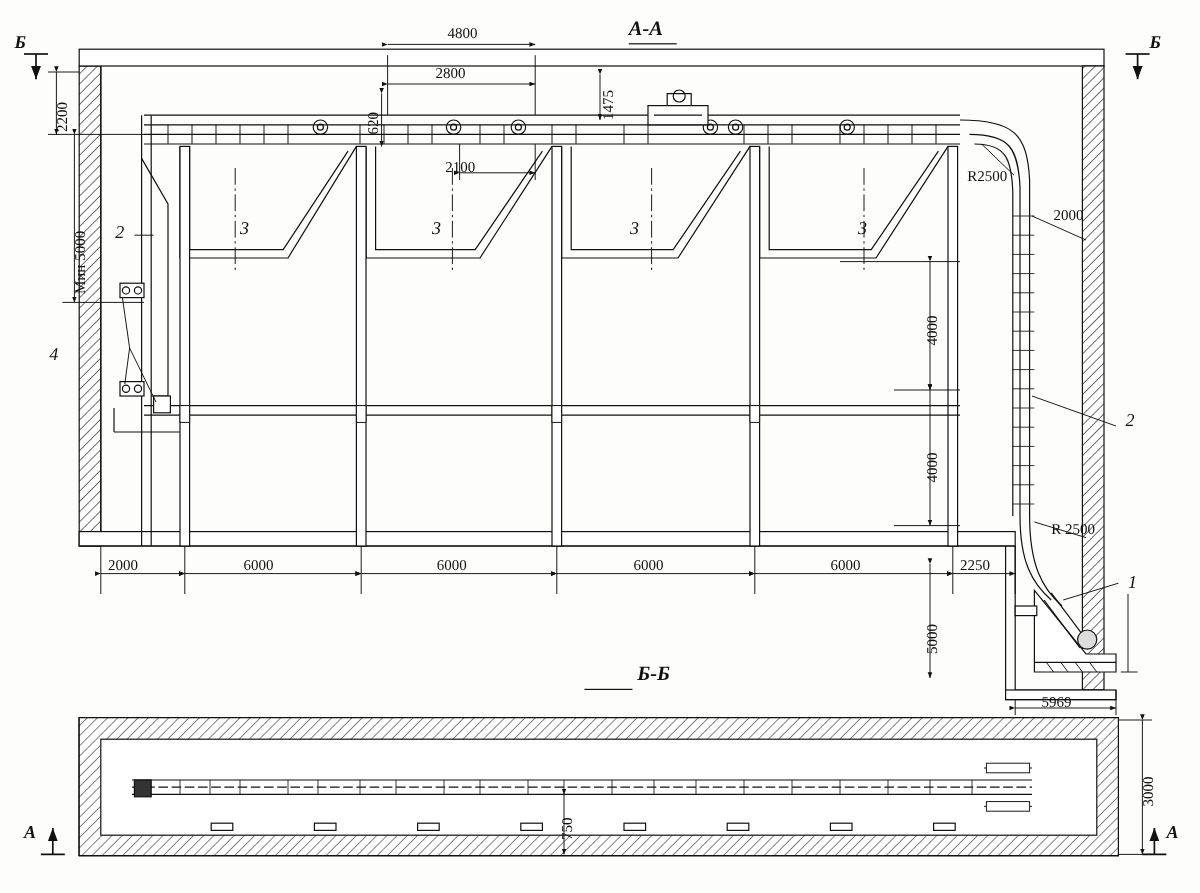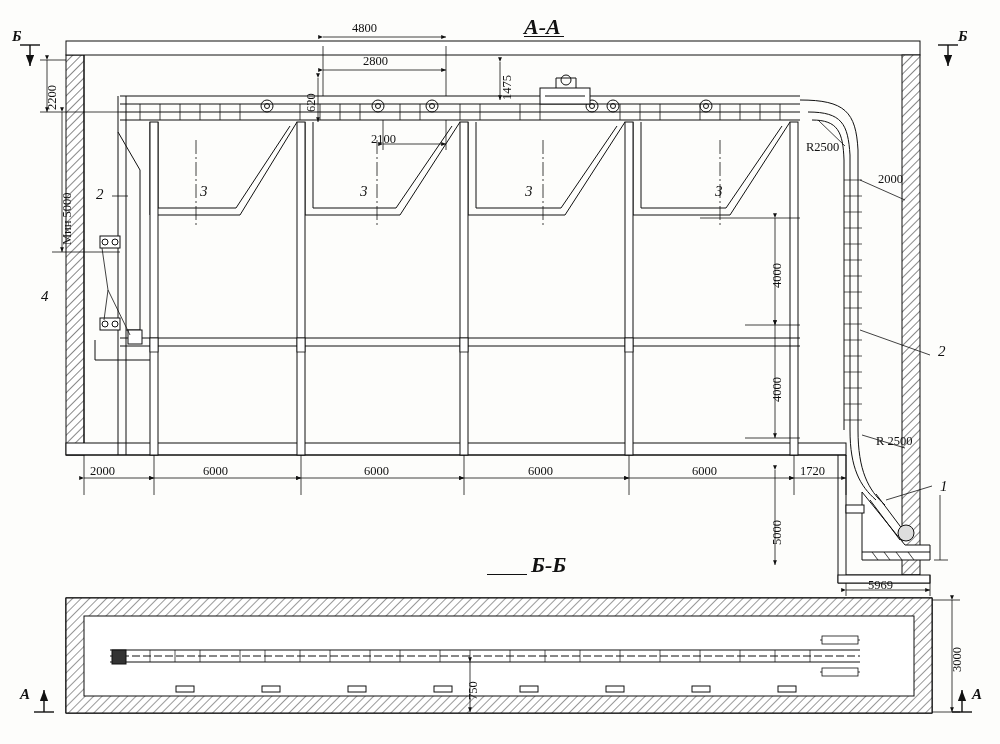--- a/index.html
+++ b/index.html
@@ -3,21 +3,21 @@
 <meta charset="utf-8">
 <style>
   html,body{margin:0;padding:0;background:#ffffff;}
   body{width:1000px;height:744px;font-family:"Liberation Serif",serif;color:#111;}
   #stage{position:relative;width:1000px;height:744px;overflow:hidden;background:#fdfdfb;}
   svg{position:absolute;left:0;top:0;}
   .lbl{position:absolute;font-family:"Liberation Serif",serif;font-size:12px;color:#111;white-space:nowrap;}
   .lbl.it{font-style:italic;}
   .lbl.bold{font-weight:bold;}
   .rot{transform-origin:0 0;transform:rotate(-90deg);}
-  .ttl{font-style:italic;font-weight:bold;font-size:22px;}
+  .ttl{font-style:italic;font-weight:bold;font-size:17px;}
   .num{font-size:12.5px;}
 </style>
 </head>
 <body>
 
 <div id="stage">
 
   <svg width="1000" height="744" viewBox="0 0 1000 744">
     <defs>
       <pattern id="hatch" width="6" height="6" patternUnits="userSpaceOnUse" patternTransform="rotate(45)">
@@ -322,21 +322,21 @@
   <div class="lbl ttl" style="left:524px;top:14px;">А-А</div>
   <div class="lbl ttl" style="left:487px;top:552px;margin-left:44px;">Б-Б</div>
   <div style="position:absolute;left:524px;top:36px;width:40px;border-bottom:1.5px solid #111;"></div>
   <div style="position:absolute;left:487px;top:574px;width:40px;border-bottom:1.5px solid #111;"></div>
 
   <div class="lbl it bold" style="left:12px;top:28px;font-size:15px;">Б</div>
   <div class="lbl it bold" style="left:958px;top:28px;font-size:15px;">Б</div>
   <div class="lbl it bold" style="left:20px;top:686px;font-size:15px;">А</div>
   <div class="lbl it bold" style="left:972px;top:686px;font-size:15px;">А</div>
 
-  <div class="lbl num" style="left:352px;top:21px;">4800</div>
+  <div class="lbl num" style="left:373px;top:21px;">4800</div>
   <div class="lbl num" style="left:363px;top:54px;">2800</div>
   <div class="lbl num rot" style="left:304px;top:112px;">620</div>
   <div class="lbl num rot" style="left:500px;top:100px;">1475</div>
   <div class="lbl num" style="left:371px;top:132px;">2100</div>
 
   <div class="lbl num rot" style="left:45px;top:110px;">2200</div>
   <div class="lbl num rot" style="left:60px;top:245px;">Мин 5000</div>
 
   <div class="lbl it" style="left:96px;top:186px;font-size:15px;">2</div>
   <div class="lbl it" style="left:41px;top:288px;font-size:15px;">4</div>
@@ -345,21 +345,21 @@
   <div class="lbl it" style="left:525px;top:183px;font-size:15px;">3</div>
   <div class="lbl it" style="left:715px;top:183px;font-size:15px;">3</div>
   <div class="lbl it" style="left:938px;top:343px;font-size:15px;">2</div>
   <div class="lbl it" style="left:940px;top:478px;font-size:15px;">1</div>
 
   <div class="lbl num" style="left:90px;top:464px;">2000</div>
   <div class="lbl num" style="left:203px;top:464px;">6000</div>
   <div class="lbl num" style="left:364px;top:464px;">6000</div>
   <div class="lbl num" style="left:528px;top:464px;">6000</div>
   <div class="lbl num" style="left:692px;top:464px;">6000</div>
-  <div class="lbl num" style="left:800px;top:464px;">1720</div>
+  <div class="lbl num" style="left:800px;top:464px;">2250</div>
   <div class="lbl num" style="left:868px;top:578px;">5969</div>
 
   <div class="lbl num" style="left:806px;top:140px;">R2500</div>
   <div class="lbl num" style="left:878px;top:172px;">2000</div>
   <div class="lbl num rot" style="left:770px;top:288px;">4000</div>
   <div class="lbl num rot" style="left:770px;top:402px;">4000</div>
   <div class="lbl num rot" style="left:770px;top:545px;">5000</div>
   <div class="lbl num" style="left:876px;top:434px;text-align:center;">R 2500</div>
 
   <div class="lbl num rot" style="left:950px;top:672px;">3000</div>

